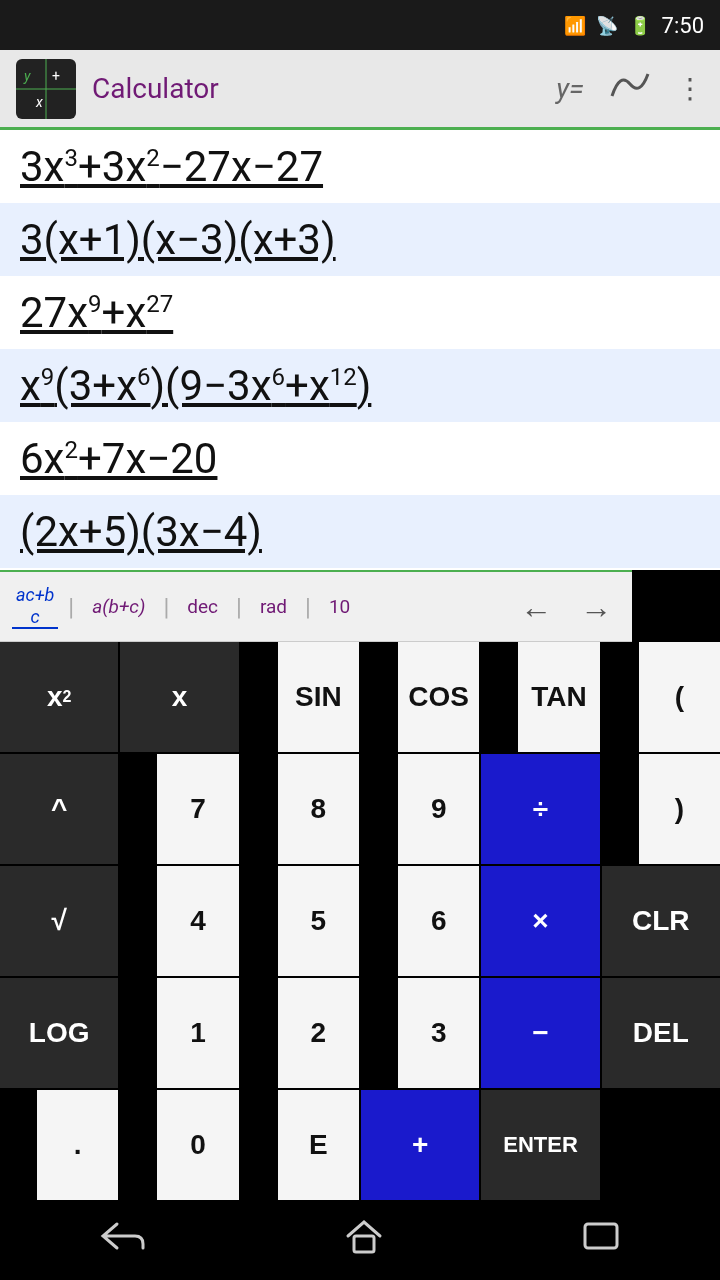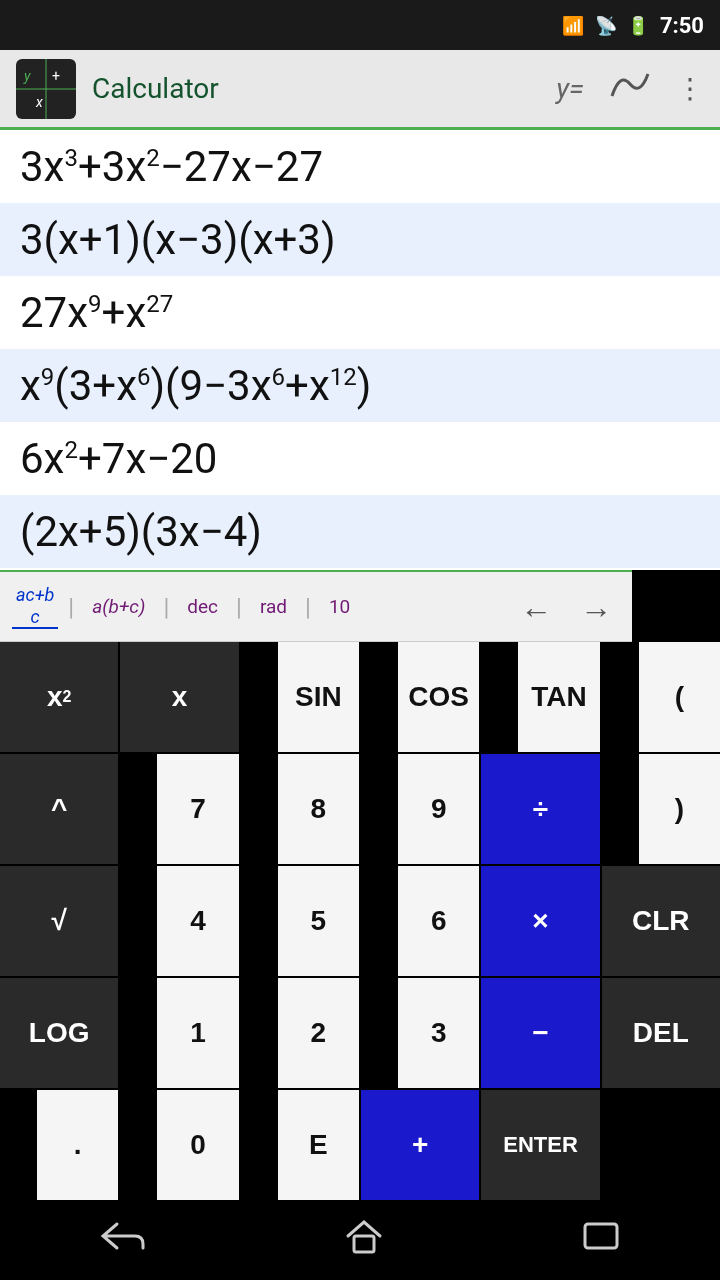--- a/index.html
+++ b/index.html
@@ -17,41 +17,41 @@
       width: 720px;
       height: 50px;
       background: #1a1a1a;
       display: flex;
       align-items: center;
       justify-content: flex-end;
       padding: 0 16px;
       gap: 10px;
     }
     .status-icon { color: #fff; font-size: 18px; }
-    #status-time { color: #fff; font-size: 22px; font-weight: bold; }
+    #status-time { color: #fff; font-size: 22px; font-weight: normal; }
 
     
     #app-bar {
       width: 720px;
       height: 80px;
       background: #e8e8e8;
       display: flex;
       align-items: center;
       padding: 0 16px;
       border-bottom: 3px solid #4CAF50;
     }
     #app-logo {
       width: 60px;
       height: 60px;
       margin-right: 16px;
       flex-shrink: 0;
     }
     #app-title {
       font-size: 28px;
-      color: #14532d;
+      color: #701a75;
       font-weight: 400;
       flex: 1;
     }
     #app-bar-actions {
       display: flex;
       align-items: center;
       gap: 24px;
     }
     .app-bar-icon {
       font-size: 28px;
@@ -64,20 +64,21 @@
       width: 720px;
       background: #fff;
       overflow-y: auto;
       flex: 1;
     }
     .expr-row {
       padding: 12px 20px;
       font-size: 42px;
       color: #111;
       border-bottom: none;
+      text-decoration: underline;
     }
     .expr-row.highlighted {
       background: #e8f0fe;
     }
     .expr-row sup {
       font-size: 24px;
       vertical-align: super;
     }
 
     

